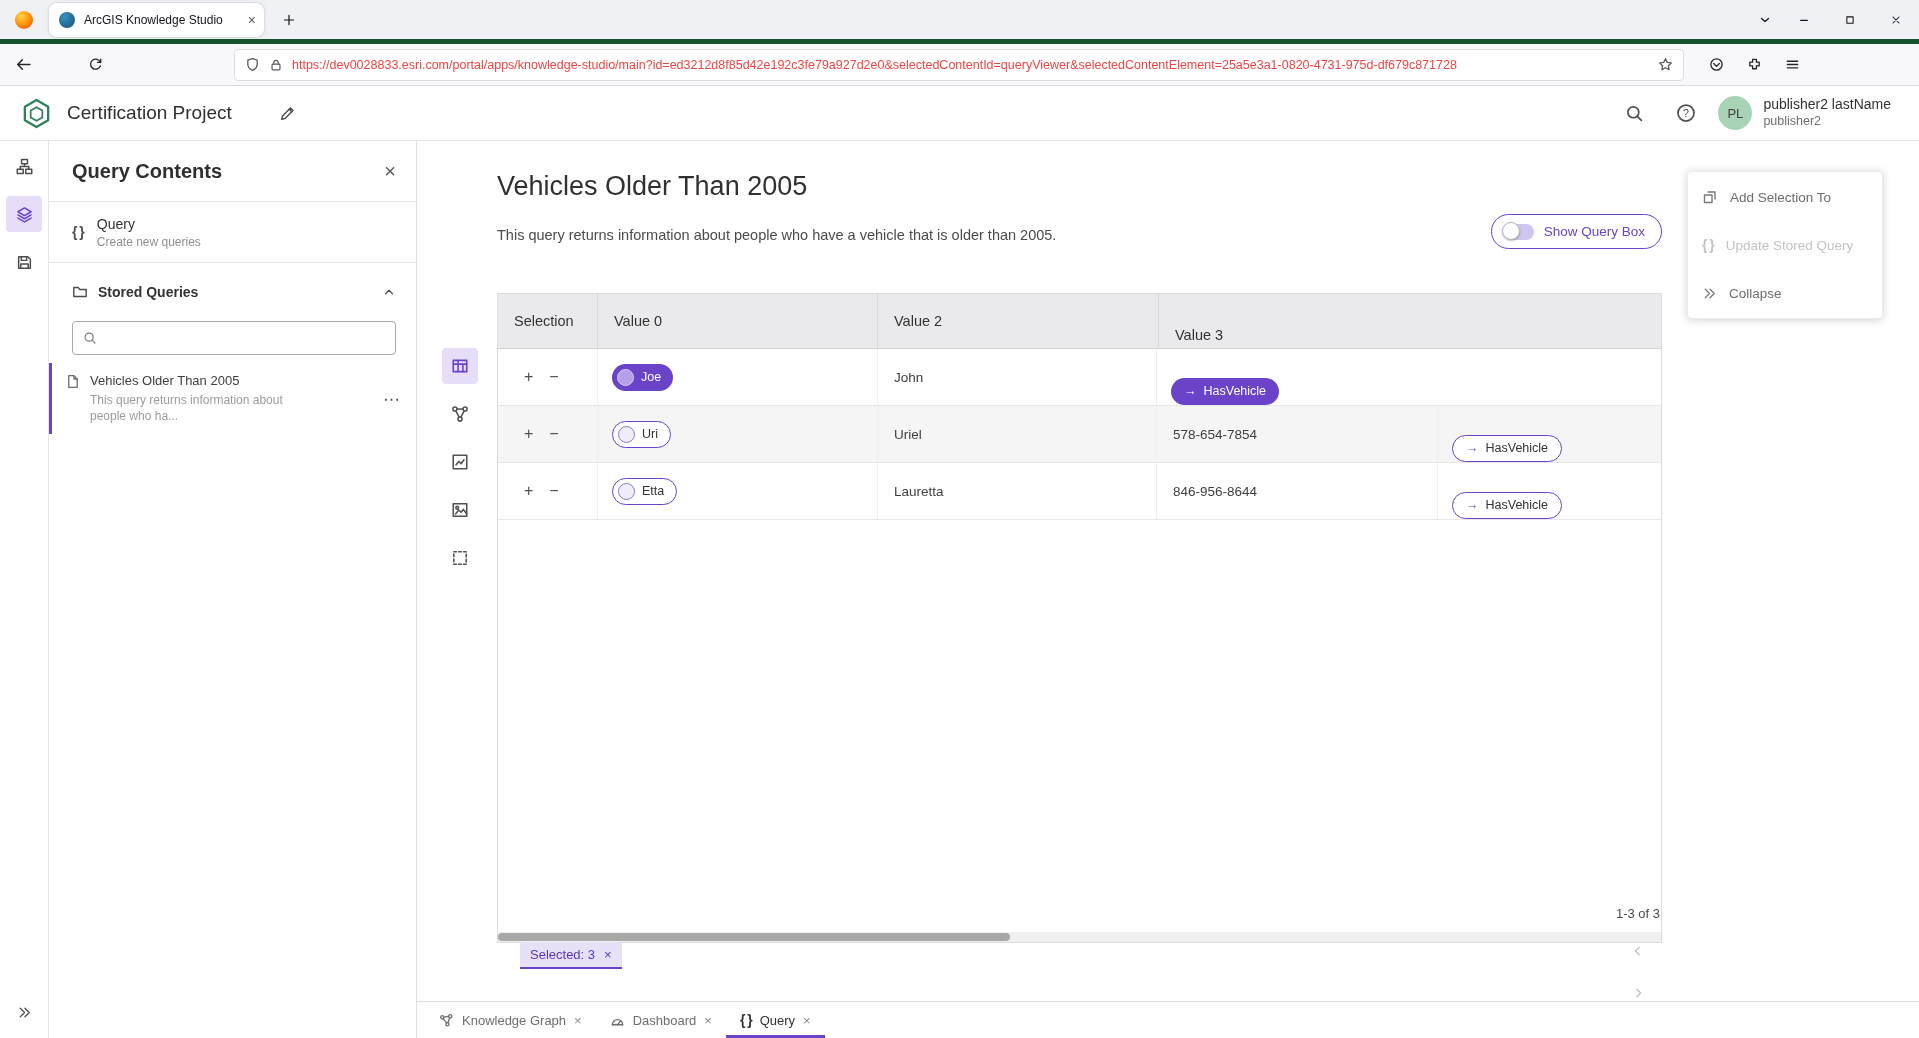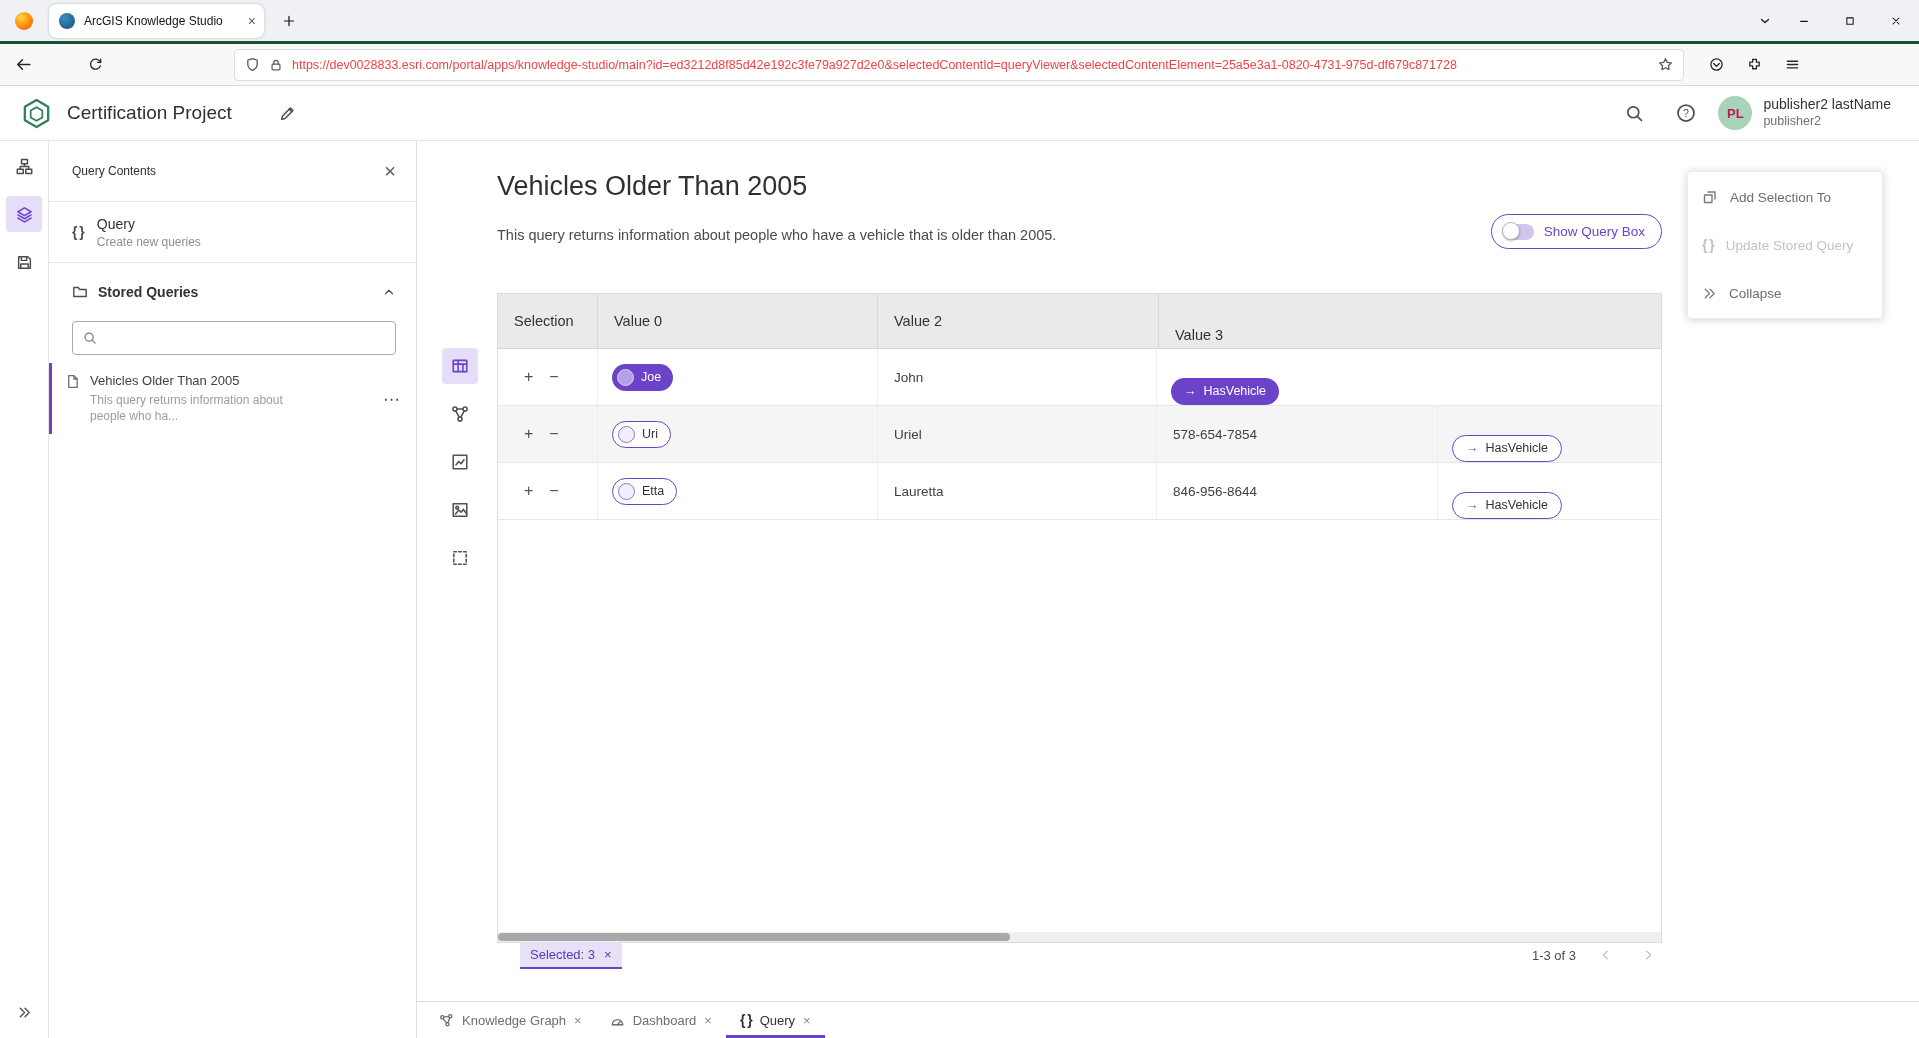--- a/index.html
+++ b/index.html
@@ -5,21 +5,21 @@
   * { margin:0; padding:0; box-sizing:border-box; }
   html,body { width:1919px; height:1038px; overflow:hidden; background:#fff;
               font-family:"Liberation Sans", sans-serif; }
   .screen { position:relative; width:1919px; height:1038px; }
 
   svg { display:block; }
   .ic { stroke:currentColor; fill:none; stroke-width:1.4; stroke-linecap:round; stroke-linejoin:round; }
 
   
   .tabbar { position:absolute; left:0; top:0; width:1919px; height:44px; background:#f0f1f5;
-            border-bottom:3px solid #14532d; display:flex; align-items:center; }
+            border-bottom:5px solid #14532d; display:flex; align-items:center; }
   .ff-logo { width:18px; height:18px; border-radius:50%; margin-left:15px;
              background:radial-gradient(circle at 35% 30%, #ffd54a, #ff8a00 55%, #e8452c); }
   .btab { margin-left:16px; width:215px; height:34px; background:#fff; border-radius:8px;
           box-shadow:0 0 3px rgba(0,0,0,.22); display:flex; align-items:center; padding:0 8px 0 10px; }
   .favicon { width:16px; height:16px; border-radius:50%;
              background:radial-gradient(circle at 35% 30%, #3a8fc0, #20628f 70%); flex:none; }
   .btab-title { font-size:12px; color:#15141a; margin-left:9px; white-space:nowrap; overflow:hidden;
                 text-overflow:ellipsis; flex:1; }
   .btab-close { font-size:14px; color:#5b5b66; margin-left:6px; cursor:default; }
   .newtab { width:30px; height:30px; margin-left:10px; display:flex; align-items:center; justify-content:center;
@@ -42,42 +42,42 @@
   .url-star { color:#5b5b66; margin-left:8px; flex:none; }
   .nav-right { display:flex; align-items:center; margin-left:16px; gap:6px; }
 
   
   .appheader { position:absolute; left:0; top:86px; width:1919px; height:55px; background:#fff;
                border-bottom:1px solid #e5e5e8; display:flex; align-items:center; padding:0 28px 0 20px; }
   .app-title { margin-left:14px; font-size:19px; font-weight:500; color:#303030; }
   .hd-btn { width:32px; height:32px; display:flex; align-items:center; justify-content:center; color:#4f4f4f; }
   .edit-btn { margin-left:40px; }
   .hd-spacer { flex:1; }
-  .avatar { width:34px; height:34px; border-radius:50%; background:#a9d3b6; color:#be185d; font-size:13px;
-            font-weight:bold; display:flex; align-items:center; justify-content:center; margin:0 11px 0 16px; }
+  .avatar { width:34px; height:34px; border-radius:50%; background:#a9d3b6; color:#404040; font-size:13px;
+            font-weight:normal; display:flex; align-items:center; justify-content:center; margin:0 11px 0 16px; }
   .user-lines { line-height:1.25; }
   .user-name { font-size:14px; color:#333; }
   .user-sub  { font-size:12.5px; color:#707070; }
 
   
   .rail { position:absolute; left:0; top:141px; width:49px; height:897px; background:#fff;
           border-right:1px solid #e6e6e6; }
   .rail-btn { width:36px; height:36px; margin:0 auto 12px auto; display:flex; align-items:center;
               justify-content:center; color:#4d4d4d; border-radius:4px; }
   .rail-btns { padding-top:7px; }
   .rail-btn.active { background:#e6def8; color:#6a43c9; }
   .rail-expand { position:absolute; left:10px; bottom:12px; width:28px; height:28px; display:flex;
                  align-items:center; justify-content:center; color:#4d4d4d; }
 
   
   .panel { position:absolute; left:49px; top:141px; width:368px; height:897px; background:#fff;
            border-right:1px solid #e0e0e0; }
   .p-head { height:61px; border-bottom:1px solid #e8e8e8; display:flex; align-items:center;
             justify-content:space-between; padding:0 20px 0 23px; }
-  .p-title { font-size:12px; font-weight:400; color:#2f2f2f; }
+  .p-title { font-size:20px; font-weight:700; color:#2f2f2f; }
   .p-close { font-size:20px; color:#5a5a5a; line-height:1; }
   .p-query { height:61px; border-bottom:1px solid #e8e8e8; display:flex; align-items:center; gap:13px;
              padding:0 23px; }
   .braces { font-weight:600; color:#4f4f4f; font-size:14px; letter-spacing:-1px; }
   .p-query-title { font-size:14px; color:#323232; margin-bottom:3px; }
   .p-query-sub { font-size:12px; color:#8f8f8f; }
   .p-stored-head { height:34px; margin-top:12px; display:flex; align-items:center; gap:10px;
                    padding:0 20px 0 23px; color:#4d4d4d; }
   .p-stored-label { font-size:14px; font-weight:600; color:#323232; flex:1; }
   .p-search { margin:12px 20px 8px 23px; height:34px; border:1px solid #a9a9a9; border-radius:4px;
@@ -138,21 +138,21 @@
   .rpill.filled .arr { color:#fff; }
   .rpill.outline { border:1.5px solid #6a43c9; color:#333; background:#fff; }
   .rpill.outline .arr { color:#6a43c9; }
 
   .tfooter { position:absolute; left:80px; top:799px; width:1165px; height:30px; display:flex;
              align-items:center; justify-content:space-between; }
   .sel-chip { margin-left:23px; display:inline-flex; align-items:center; gap:9px; height:27px;
               padding:0 10px; background:#e7e1f7; border-bottom:2px solid #6a43c9;
               border-radius:3px 3px 0 0; color:#5a36c0; font-size:13px; }
   .chip-close { font-size:13px; color:#5a36c0; }
-  .pager { display:flex; align-items:center; gap:18px; margin-right:2px; }
+  .pager { display:flex; align-items:center; gap:18px; margin-right:2px;flex-direction:column; }
   .pager-range { font-size:13px; color:#4a4a4a; }
   .pg-btn { color:#bdbdbd; display:flex; align-items:center; justify-content:center; width:24px; height:24px; }
 
   
   .ctxmenu { position:absolute; left:1687px; top:171px; width:196px; background:#fff; border-radius:4px;
              box-shadow:0 1px 8px rgba(0,0,0,.18); border:1px solid #ececec; z-index:50; padding:1px 0; }
   .ctx-item { height:48px; display:flex; align-items:center; gap:12px; padding:0 14px;
               font-size:13.5px; color:#6e6e6e; }
   .ctx-item .cic { color:#7a7a7a; flex:none; }
   .ctx-item.disabled, .ctx-item.disabled .cic, .ctx-item.disabled .braces { color:#c3c3c3; }

